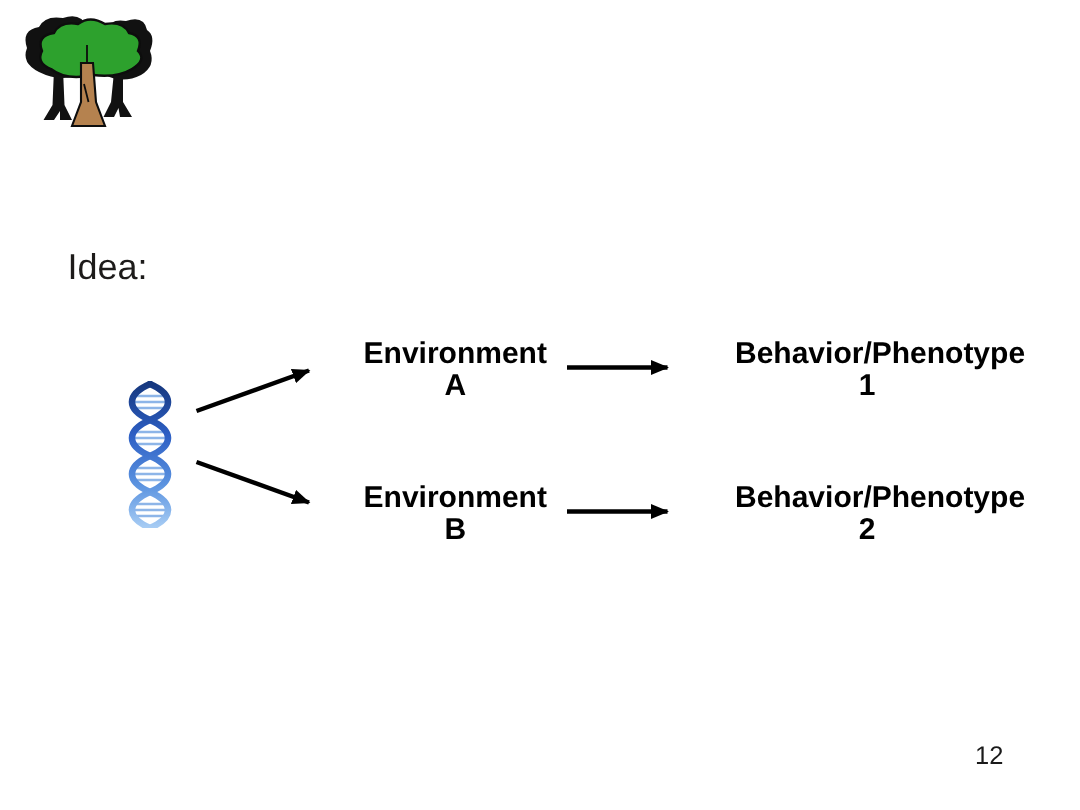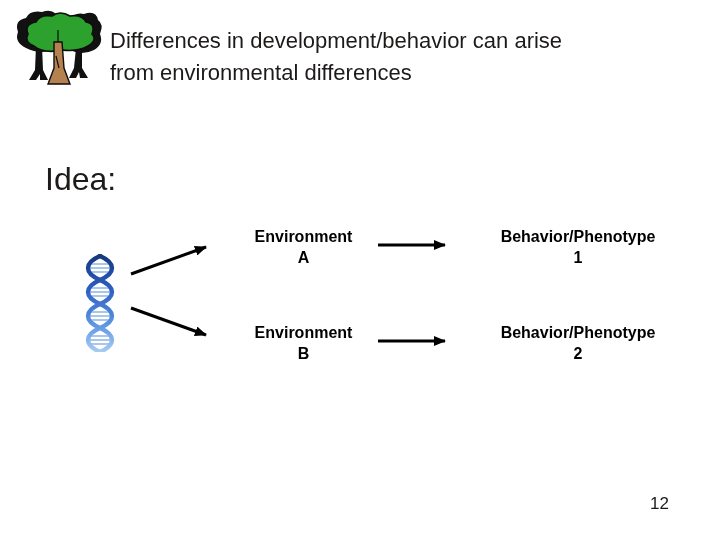--- a/index.html
+++ b/index.html
@@ -30,21 +30,21 @@
     font-size: 22px;
     line-height: 32px;
     font-weight: 400;
     color: #1d1b1a;
     letter-spacing: 0px;
   }
   .idea {
     position: absolute;
     left: 45px;
     top: 163px;
-    font-size: 32px;
+    font-size: 24px;
     line-height: 32px;
     font-weight: 400;
     color: #1d1b1a;
   }
   .dna {
     position: absolute;
     left: 77px;
     top: 254px;
     width: 46px;
     height: 98px;
@@ -53,21 +53,21 @@
     position: absolute;
     left: 0;
     top: 0;
     width: 720px;
     height: 540px;
     pointer-events: none;
   }
   .node {
     position: absolute;
     text-align: center;
-    font-size: 16px;
+    font-size: 20px;
     line-height: 21px;
     font-weight: bold;
     color: #000000;
   }
   .env-a  { left: 237px; top: 226px; width: 133px; }
   .env-b  { left: 237px; top: 322px; width: 133px; }
   .beh-1  { left: 490px; top: 226px; width: 176px; }
   .beh-2  { left: 490px; top: 322px; width: 176px; }
   .page-number {
     position: absolute;
@@ -89,24 +89,20 @@
 
     <path d="M24,38 L30,38 L31,62 L36,72 L28,72 L28,66 L24,72 L17,72 L23,62 Z" fill="#111111"></path>
     <path d="M64,40 L70,40 L70,60 L76,70 L68,70 L67,64 L64,70 L57,70 L62,60 Z" fill="#111111"></path>
 
     <path d="M22,38 Q12,34 16,26 Q12,16 24,14 Q28,6 40,8 Q48,2 58,8 Q70,6 74,14 Q84,16 80,26 Q86,32 76,38 Q66,44 50,42 Q32,46 22,38 Z" fill="#2da12d" stroke="#0d0d0d" stroke-width="1.6"></path>
 
     <path d="M42,34 L50,34 L52,60 L58,76 L36,76 L42,60 Z" fill="#b5824f" stroke="#0d0d0d" stroke-width="1.4"></path>
     <path d="M46,34 L46,22 M44,48 L47,60" stroke="#0d0d0d" stroke-width="1.2" fill="none"></path>
   </svg>
 
-  <div class="title">
-    <div>Differences in development/behavior can arise</div>
-    <div>from environmental differences</div>
-  </div>
 
   <div class="idea">Idea:</div>
 
   <svg class="dna" viewBox="0 0 46 98" aria-hidden="true">
     <defs>
       <linearGradient id="dnaG" x1="0" y1="0" x2="0" y2="1">
         <stop offset="0" stop-color="#16387f"></stop>
         <stop offset="0.35" stop-color="#2d5fc4"></stop>
         <stop offset="0.7" stop-color="#5b93e0"></stop>
         <stop offset="1" stop-color="#a8cdf4"></stop>

